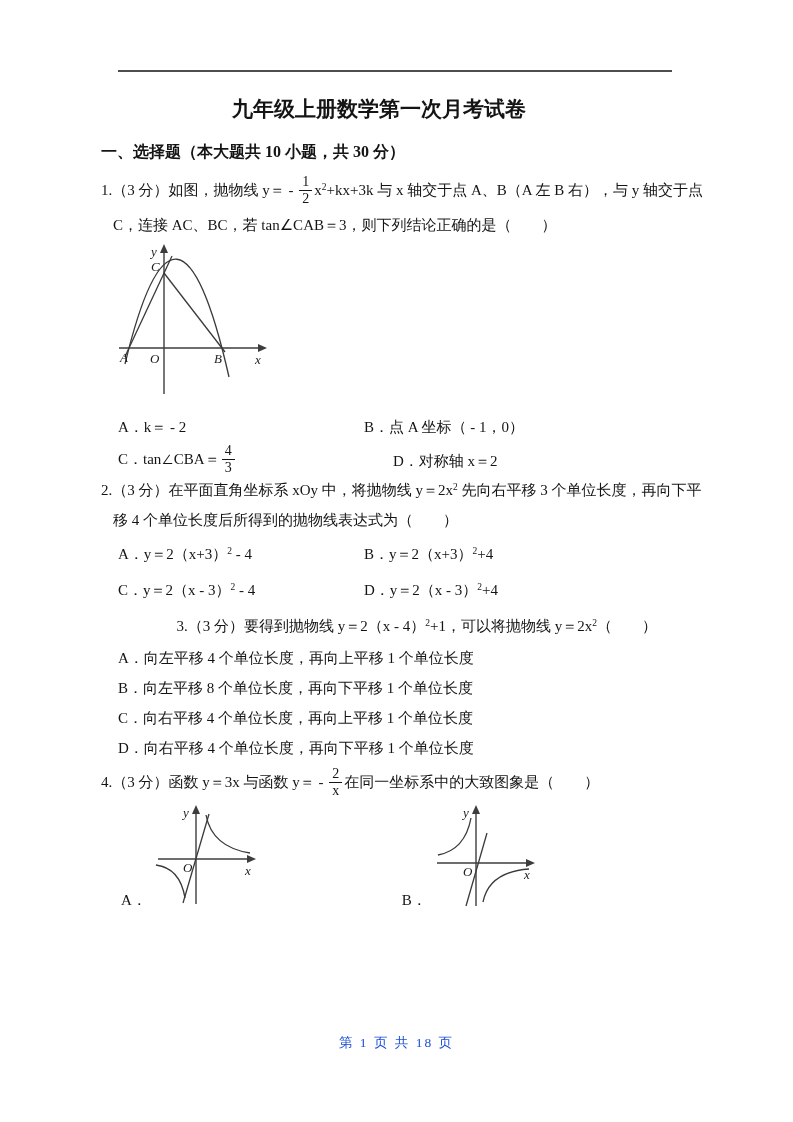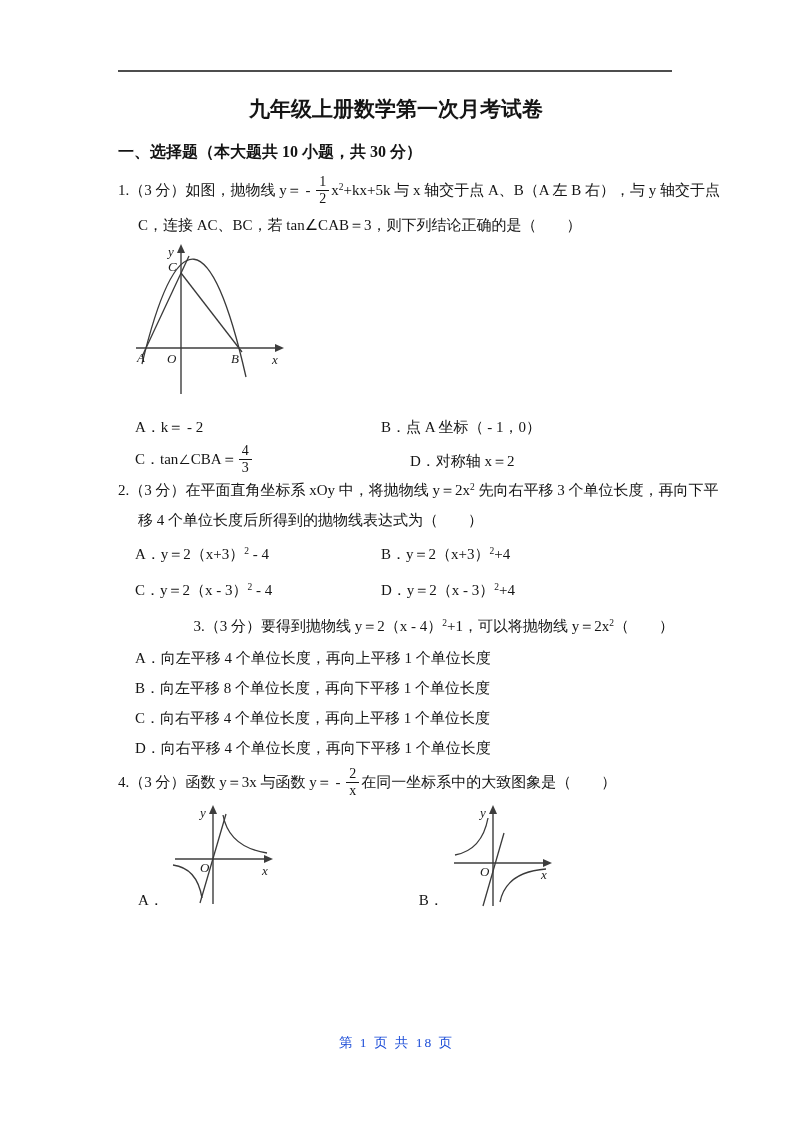--- a/index.html
+++ b/index.html
@@ -9,37 +9,37 @@
     background:#ffffff;
     font-family:"Liberation Serif", serif;
     color:#141414;
     overflow:hidden;
   }
   .top-rule{
     position:absolute;left:118px;top:70px;width:554px;height:2px;
     background:#4d4d4d;
   }
   .content{
-    position:absolute;left:118px;top:0;width:556px;
+    position:absolute;left:101px;top:0;width:556px;
     font-size:15px;line-height:22px;
   }
   .doc-title{
     margin-top:94px;
     text-align:center;
     font-size:21px;line-height:30px;
     font-weight:bold;
   }
   .section-heading{
     margin-top:17px;
     font-weight:bold;
     font-size:16px;
   }
   .stem{white-space:nowrap;}
   .stem-l1-q1{margin-top:12px;}
-  .cont-line{margin-left:20px;margin-top:6px;}
+  .cont-line{margin-left:12px;margin-top:6px;}
   .frac{
     display:inline-flex;flex-direction:column;
     vertical-align:middle;text-align:center;
     line-height:1.15;font-size:14px;margin:0 2px;
     position:relative;top:-1px;
   }
   .fnum{display:block;padding:0 3px;border-bottom:1.3px solid #141414;}
   .fden{display:block;padding:0 3px;}
   .sup{font-size:9.5px;position:relative;top:-5px;}
   .fig1-wrap{margin-top:8px;margin-left:16px;}
@@ -79,21 +79,21 @@
 
     <div class="doc-title">九年级上册数学第一次月考试卷</div>
 
     <div class="section-heading">一、选择题（本大题共 10 小题，共 30 分）</div>
 
     <div>
       <div class="stem stem-l1-q1">
         <span>1.（3 分）如图，抛物线 y＝ - </span><span class="frac">
             <span class="fnum">1</span>
             <span class="fden">2</span>
-          </span><span>x</span><span class="sup">2</span><span>+kx+5k 与 x 轴交于点 A、B（A 左 B 右），与 y 轴交于点</span>
+          </span><span>x</span><span class="sup">2</span><span>+kx+3k 与 x 轴交于点 A、B（A 左 B 右），与 y 轴交于点</span>
       </div>
       <div class="stem cont-line">C，连接 AC、BC，若 tan∠CAB＝3，则下列结论正确的是（　　）</div>
 
       <div class="fig1-wrap">
         <svg width="152" height="152" viewBox="0 0 152 152">
           <line class="ax" x1="47" y1="6" x2="47" y2="150"></line>
           <polygon class="ah" points="43,9 47,0 51,9"></polygon>
           <line class="ax" x1="2" y1="104" x2="143" y2="104"></line>
           <polygon class="ah" points="141,100 150,104 141,108"></polygon>
           <path class="crv" d="M 8,120 Q 60,-96 112,133"></path>

